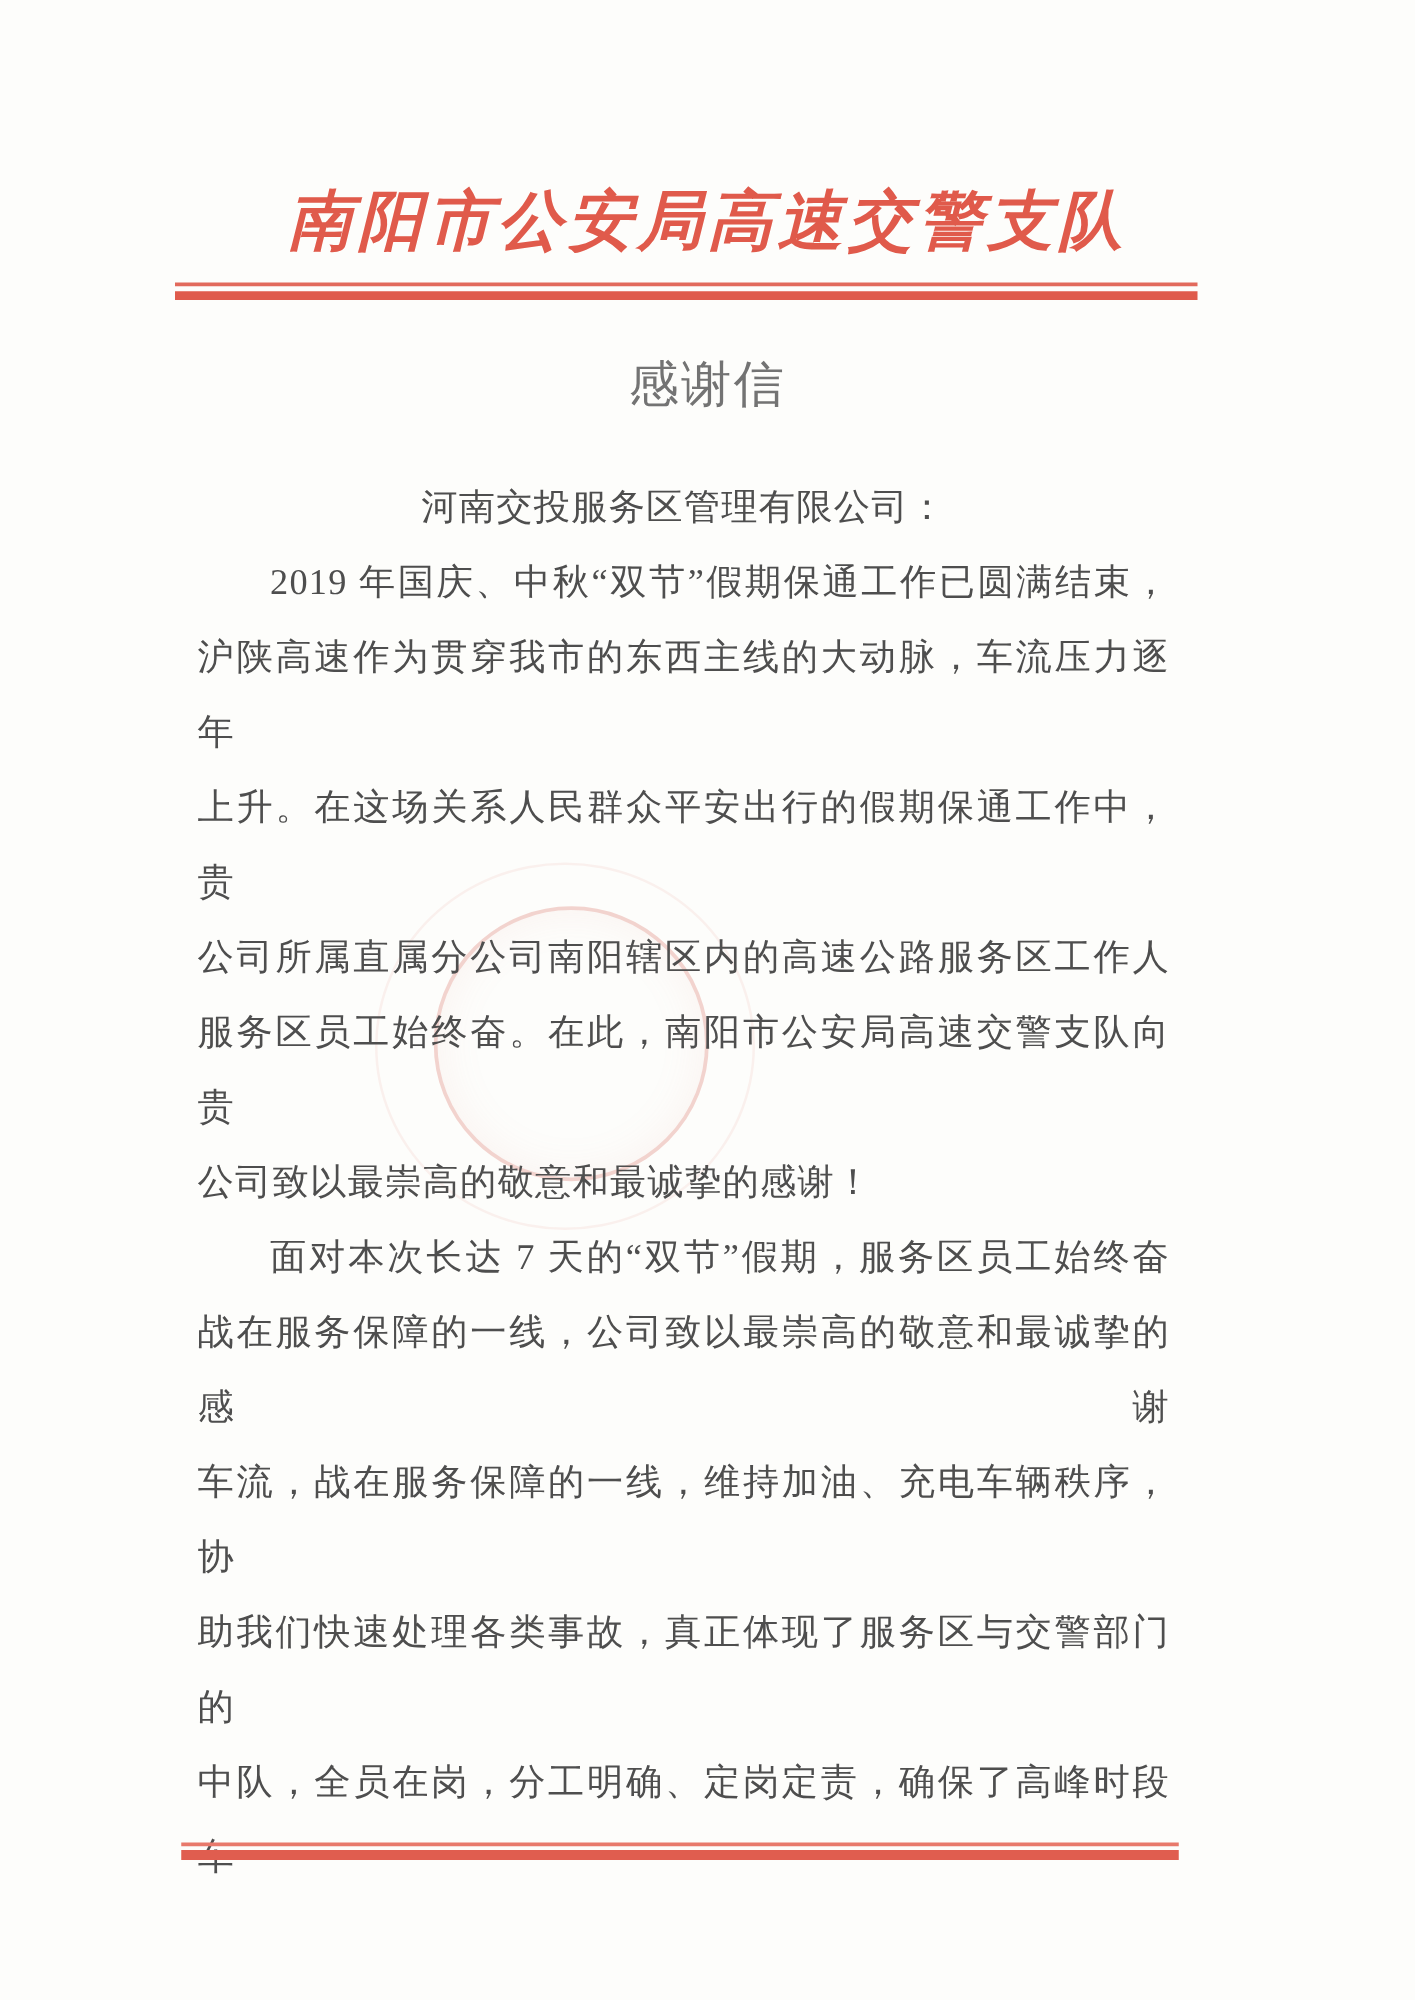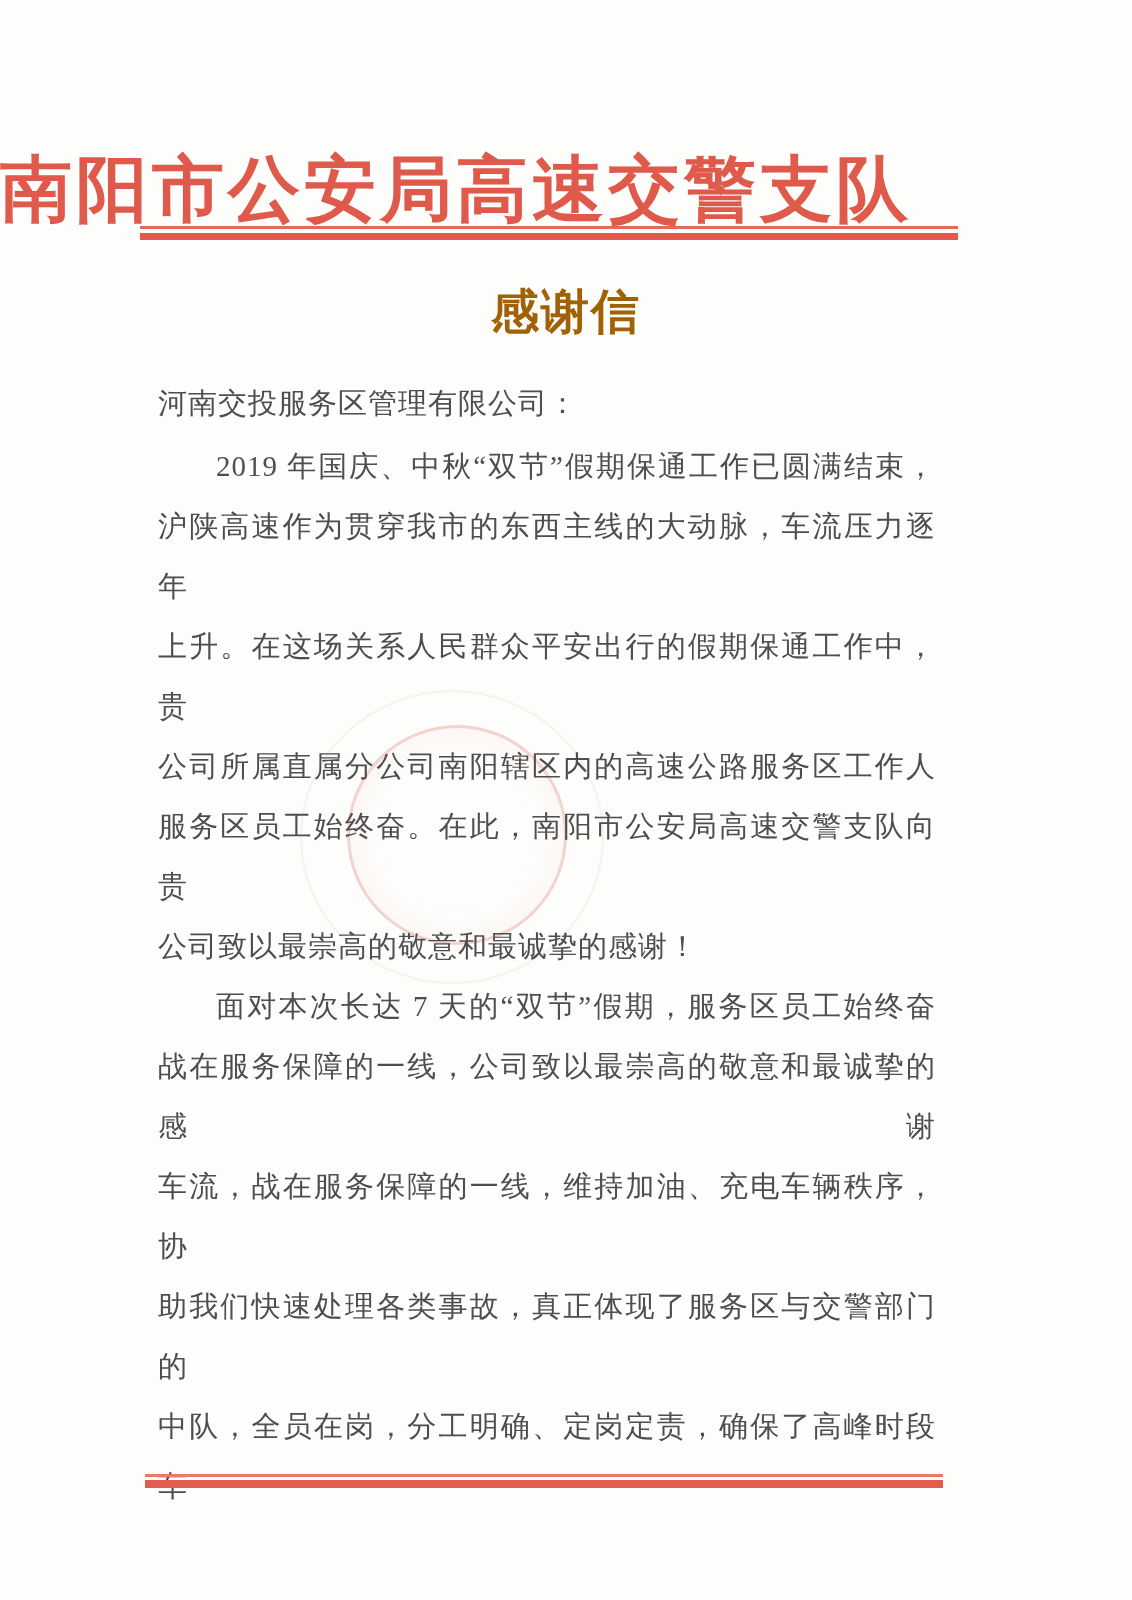--- a/index.html
+++ b/index.html
@@ -10,47 +10,49 @@
     position: relative;
   }
   .page {
     position: absolute; inset: 0;
     background: #fdfdfb;
     overflow: hidden;
   }
   
   .org-title {
     position: absolute; top: 142px; left: 0; width: 100%;
-    font-size: 72px; font-weight: bold;
+    text-align: center;
+    font-size: 52px; font-weight: bold;
     letter-spacing: 4px;
     white-space: nowrap;
     color: #e05a4b;
+    font-style: italic;
   }
   
   .rule { position: absolute; }
   .top-rule-thin  { left: 140px; width: 818px; top: 226px; height: 3px; background: #e26a5c; }
   .top-rule-thick { left: 140px; width: 818px; top: 233px; height: 7px; background: #df5b4c; }
   .bottom-rule-thin  { left: 145px; width: 798px; top: 1474px; height: 3px; background: #e8796b; }
   .bottom-rule-thick { left: 145px; width: 798px; top: 1480px; height: 8px; background: #e05d4f; }
   
   .doc-title {
     position: absolute; top: 280px; left: 0; width: 100%;
     text-align: center;
-    font-size: 48px; font-weight: bold;
+    font-size: 40px; font-weight: normal;
     letter-spacing: 2px;
-    color: #a16207;
+    color: #737373;
   }
   
   .letter-body {
     position: absolute; left: 158px; top: 376px; width: 778px;
     font-size: 29px; line-height: 60px;
     color: #4e4e4e;
     letter-spacing: 1px;
   }
-  .salutation { text-align: left; font-family: Liberation Mono, monospace; }
+  .salutation { text-align: center; }
   .para { margin: 0; }
   .para .line {
     text-justify: inter-character;
     white-space: nowrap;
   }
   .para .line.full {
     white-space: normal;
     text-align: justify;
     text-align-last: justify;
   }

